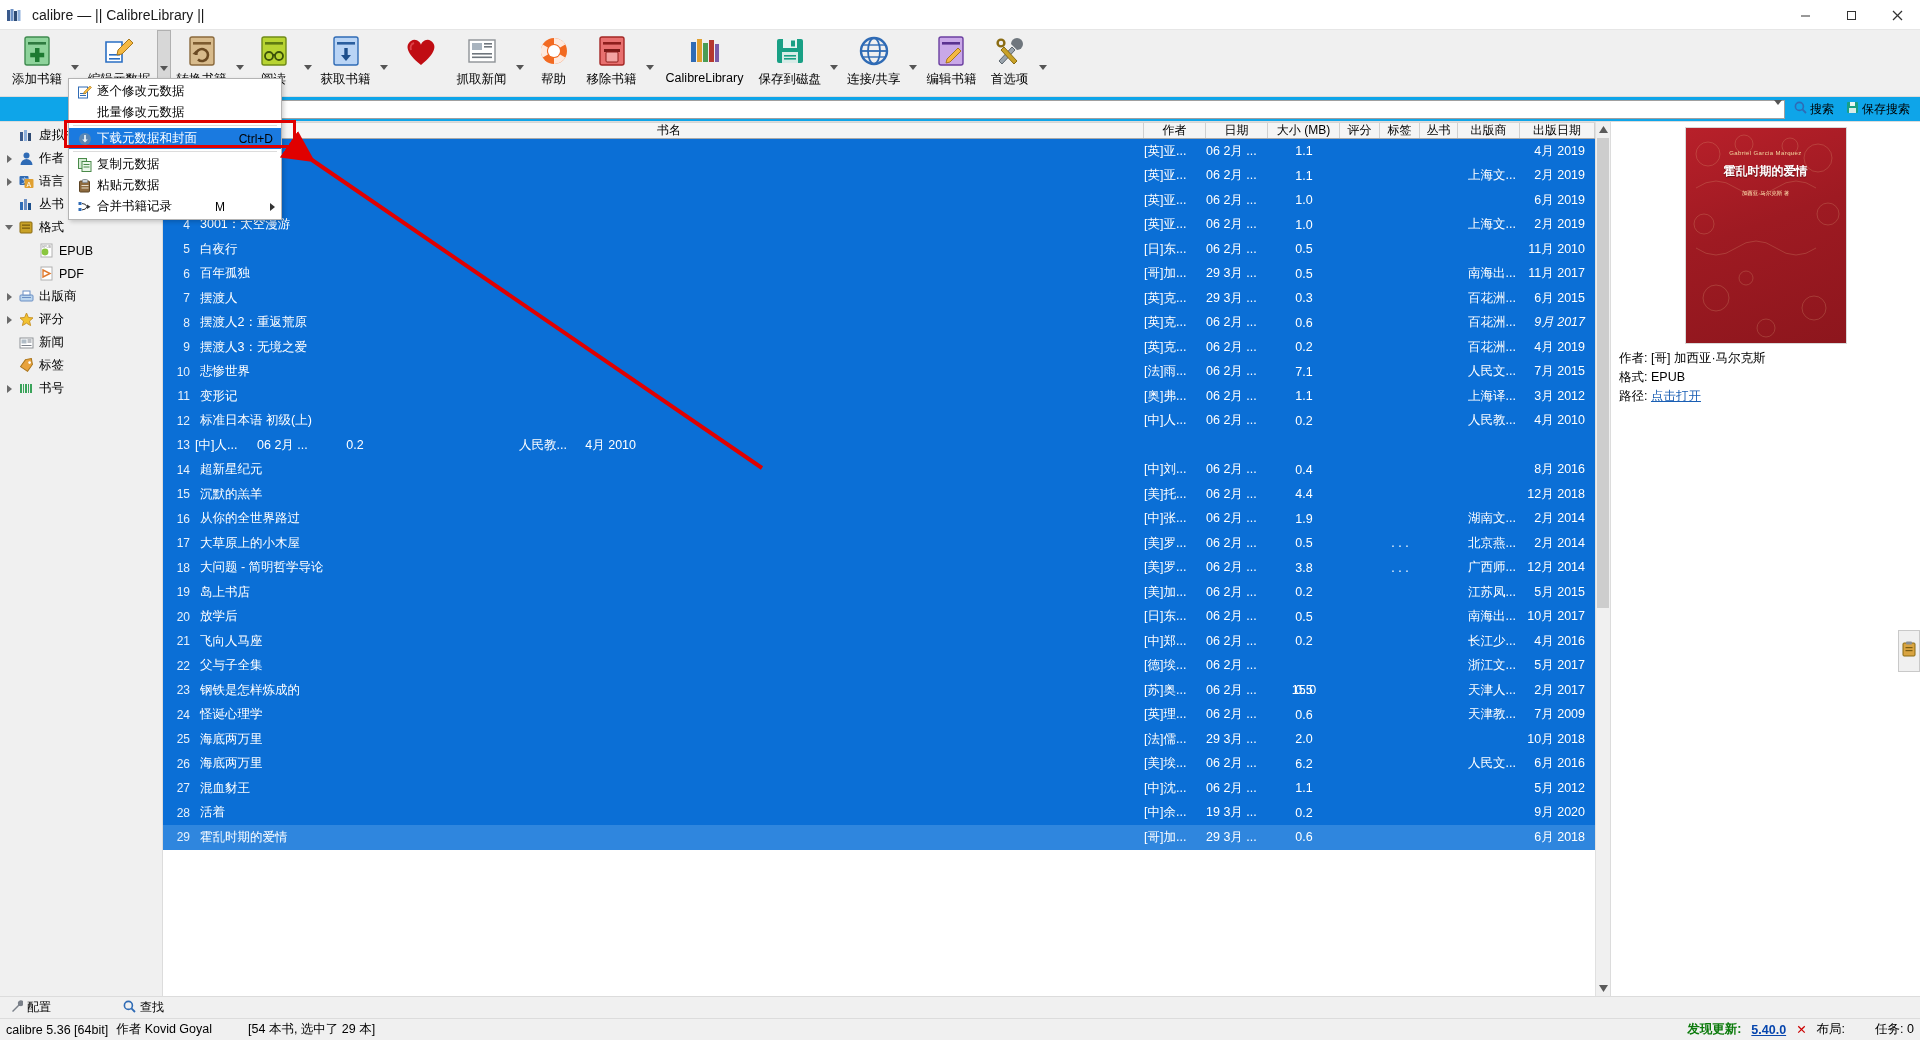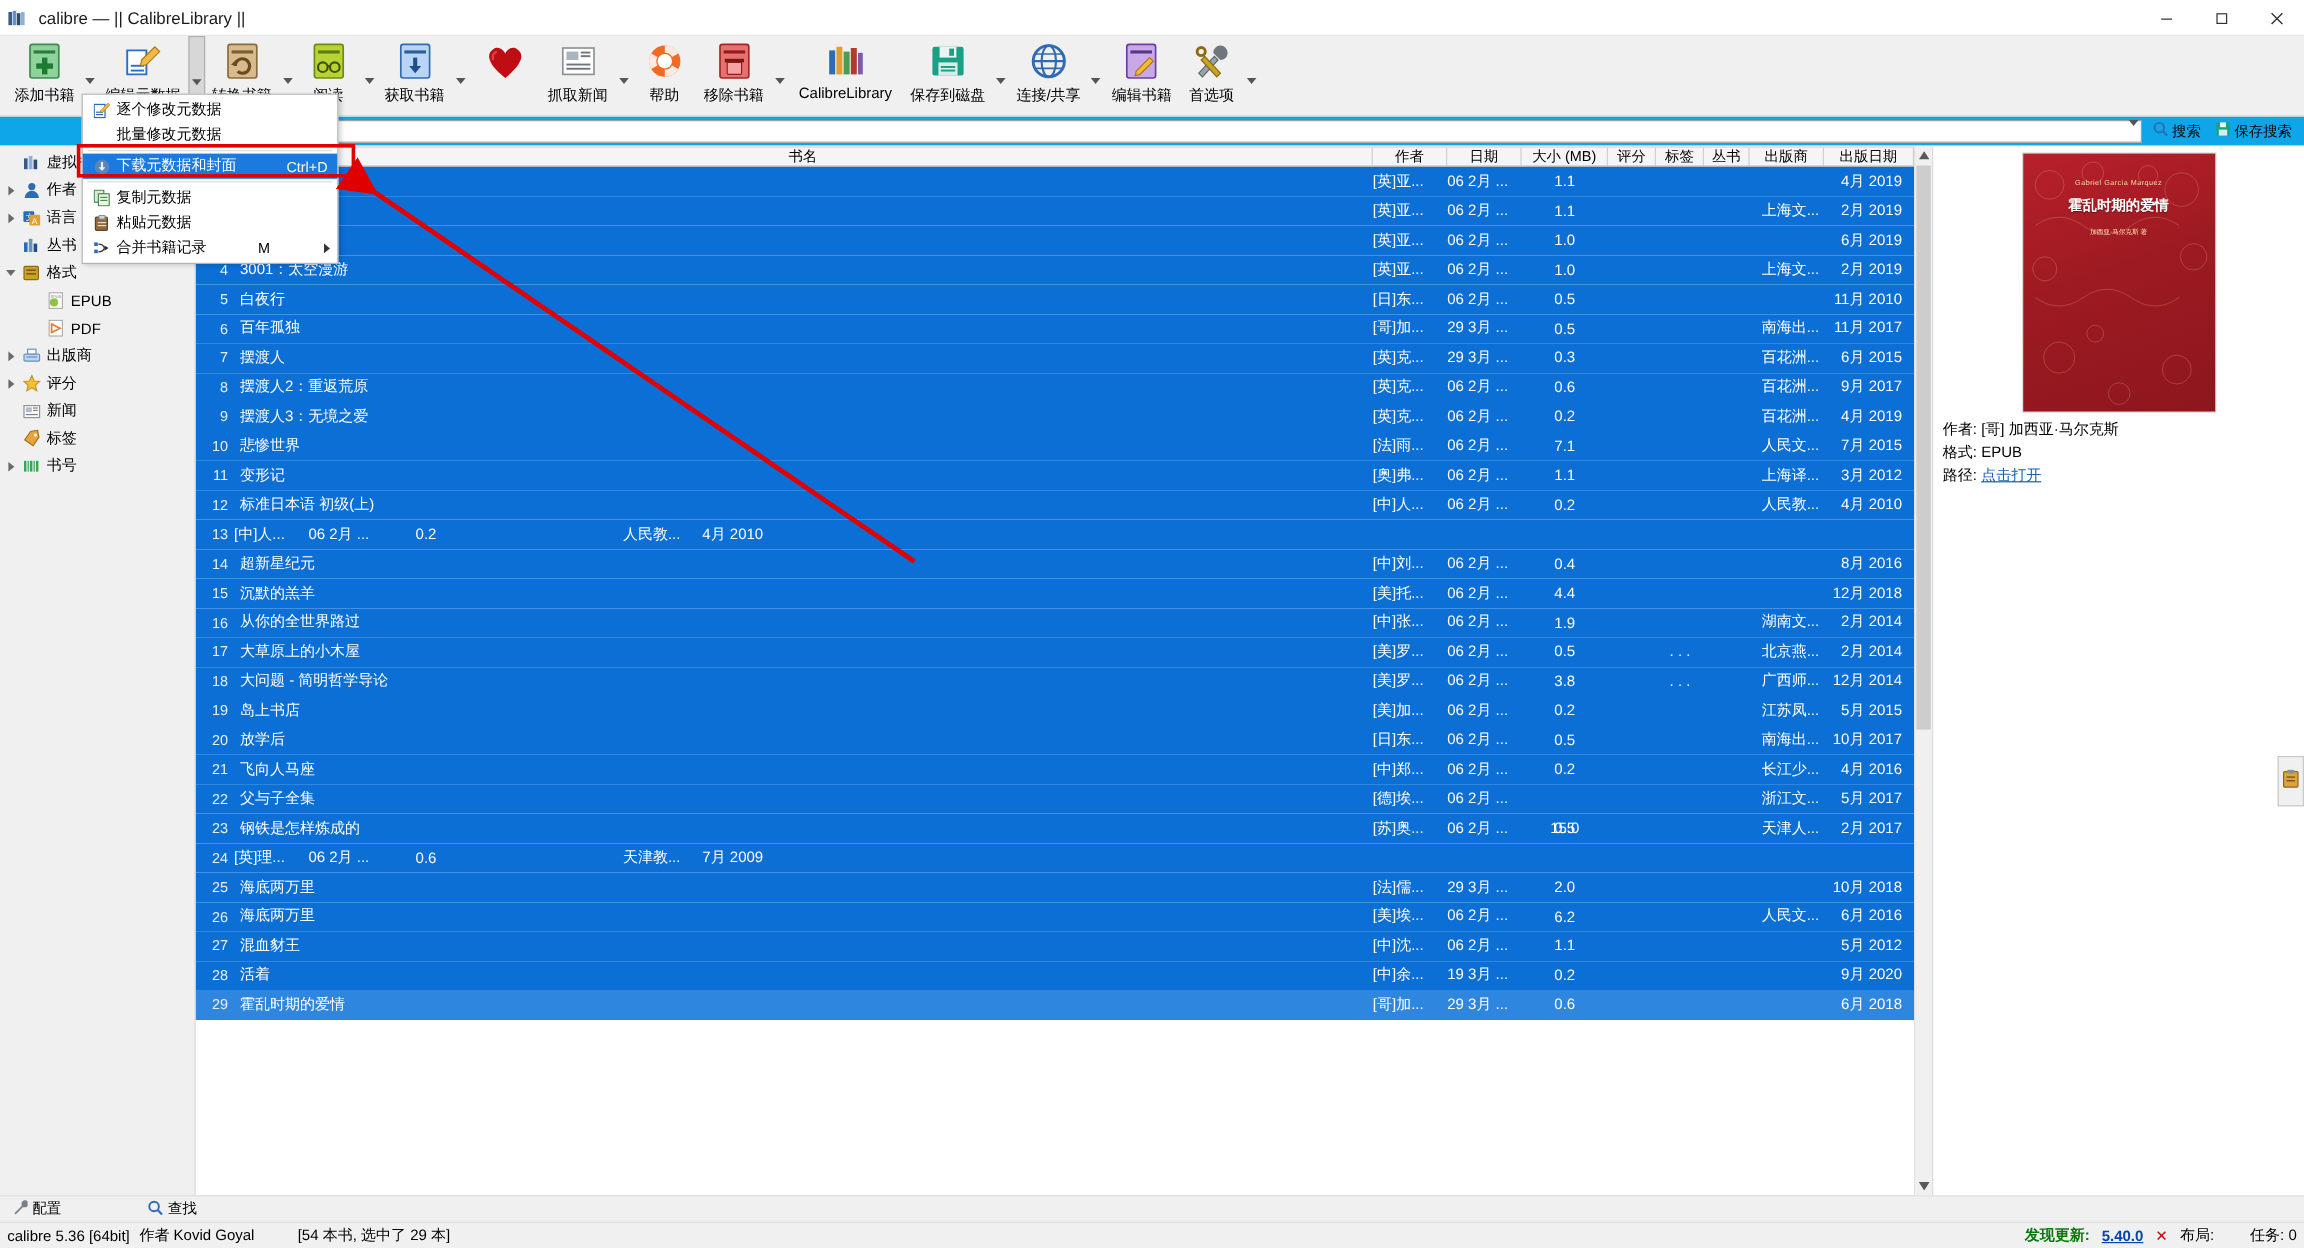--- a/index.html
+++ b/index.html
@@ -192,21 +192,21 @@
     padding: 2px 0; z-index: 50;
   }
   .mi {
     height: 21px; display:flex; align-items:center;
     font-size: 12.5px; color:#000; padding: 0 6px; position:relative;
   }
   .mi .mi-ico { width: 20px; display:flex; align-items:center; justify-content:center; }
   .mi .mi-lbl { margin-left: 2px; }
   .mi .mi-key { margin-left:auto; font-size:12px; color:#000; padding-right:2px;}
   .mi.sel { background:#1a7ae0; color:#fff; }
-  .mi.sel .mi-key { color:#fef9c3; }
+  .mi.sel .mi-key { color:#000000; }
   .mi .submenu-arrow { margin-left:auto; width:0;height:0;border-top:4px solid transparent;border-bottom:4px solid transparent;border-left:5px solid #333; }
   .msep { height:1px; background:#dcdcdc; margin: 2px 4px; }
   .redbox {
     position:absolute; left: 64px; top: 120px; width: 232px; height: 28px;
     border: 3px solid #e00000; z-index: 60; pointer-events:none;
   }
   
   .annot { position:absolute; left:0; top:0; width:1920px; height:1040px; pointer-events:none; z-index:55; }
 </style>
 </head>
@@ -771,21 +771,21 @@
           <div class="row">
             <div class="c c-idx" style="width: 32px;">8</div>
             <div class="c c-title" style="width: 548px; flex: 1 1 auto;">摆渡人2：重返荒原</div>
             <div class="c c-author" style="width: 62px;">[英]克...</div>
             <div class="c c-date" style="width: 62px;">06 2月 ...</div>
             <div class="c c-size" style="width: 72px;">0.6</div>
             <div class="c c-rating" style="width: 40px;"></div>
             <div class="c c-tags" style="width: 40px;"></div>
             <div class="c c-series" style="width: 38px;"></div>
             <div class="c c-pub" style="width: 62px;">百花洲...</div>
-            <div class="c c-pubdate" style="width: 75px;">9月 2017</div>
+            <div class="c c-pubdate" style="width: 75px; font-style: italic;">9月 2017</div>
           </div>
           <div class="row">
             <div class="c c-idx" style="width: 32px;">9</div>
             <div class="c c-title" style="width: 548px; flex: 1 1 auto;">摆渡人3：无境之爱</div>
             <div class="c c-author" style="width: 62px;">[英]克...</div>
             <div class="c c-date" style="width: 62px;">06 2月 ...</div>
             <div class="c c-size" style="width: 72px;">0.2</div>
             <div class="c c-rating" style="width: 40px;"></div>
             <div class="c c-tags" style="width: 40px;"></div>
             <div class="c c-series" style="width: 38px;"></div>
@@ -954,20 +954,21 @@
             <div class="c c-date" style="width: 62px;">06 2月 ...</div>
             <div class="c c-size" style="width: 72px;">0.5</div>
             <div class="c c-rating" style="width: 40px;"></div>
             <div class="c c-tags" style="width: 40px;"></div>
             <div class="c c-series" style="width: 38px;"></div>
             <div class="c c-pub" style="width: 62px;">天津人...</div>
             <div class="c c-pubdate" style="width: 75px;">2月 2017</div>
           </div>
           <div class="row">
             <div class="c c-idx" style="width: 32px;">24</div>
+            <div class="c c-title" style="width: 548px; flex: 1 1 auto;">怪诞心理学</div>
             <div class="c c-author" style="width: 62px;">[英]理...</div>
             <div class="c c-date" style="width: 62px;">06 2月 ...</div>
             <div class="c c-size" style="width: 72px;">0.6</div>
             <div class="c c-rating" style="width: 40px;"></div>
             <div class="c c-tags" style="width: 40px;"></div>
             <div class="c c-series" style="width: 38px;"></div>
             <div class="c c-pub" style="width: 62px;">天津教...</div>
             <div class="c c-pubdate" style="width: 75px;">7月 2009</div>
           </div>
           <div class="row">

